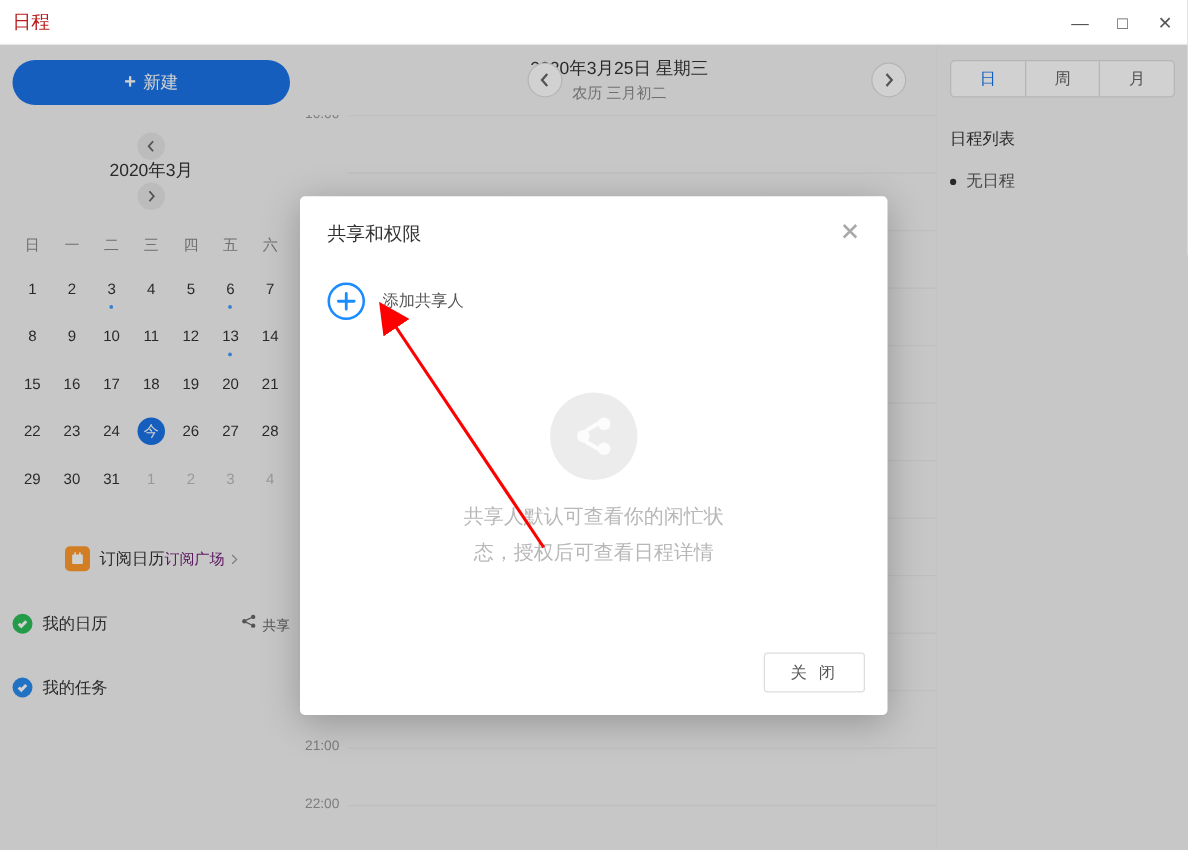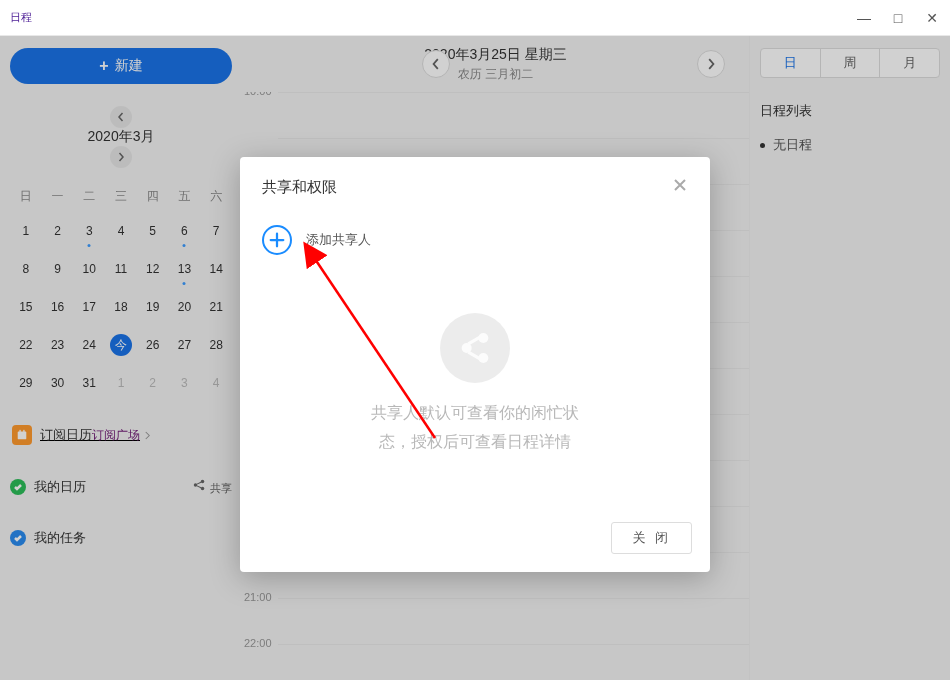--- a/index.html
+++ b/index.html
@@ -1,20 +1,20 @@
 <!DOCTYPE html>
 <html><head>
 <meta charset="utf-8">
 <style>
 * { margin: 0; padding: 0; box-sizing: border-box; font-family: "Microsoft YaHei", -apple-system, sans-serif; }
 body { width: 950px; height: 680px; background: #f3f3f3; position: relative; overflow: hidden; }
 
 
 .titlebar { height: 36px; background: #fff; display: flex; align-items: center; padding: 0 10px; border-bottom: 1px solid #e8e8e8; }
-.titlebar .title { font-size: 11px; color: #4c1d95; }
+.titlebar .title { font-size: 15px; color: #b91c1c; }
 .titlebar .win-ctrls { margin-left: auto; display: flex; gap: 18px; font-size: 14px; color: #555; }
 .titlebar .win-ctrls span { cursor: pointer; width: 16px; text-align: center; }
 
 
 .overlay { position: absolute; inset: 36px 0 0 0; background: rgba(0,0,0,0.18); z-index: 5; }
 
 
 .main { position: absolute; top: 36px; left: 0; right: 0; bottom: 0; display: flex; }
 
 
@@ -27,21 +27,21 @@
 .cal-nav svg { width: 10px; height: 10px; }
 .cal-month { font-size: 14px; color: #333; }
 
 .weekdays { display: grid; grid-template-columns: repeat(7, 1fr); margin-top: 20px; font-size: 12px; color: #888; text-align: center; }
 .days { display: grid; grid-template-columns: repeat(7, 1fr); row-gap: 14px; margin-top: 14px; font-size: 12px; color: #333; text-align: center; }
 .day { height: 24px; line-height: 24px; position: relative; cursor: pointer; }
 .day.dim { color: #bbb; }
 .day.today span { background: #1a73e8; color: #fff; border-radius: 50%; display: inline-block; width: 22px; height: 22px; line-height: 22px; }
 .day .dot { position: absolute; bottom: -4px; left: 50%; transform: translateX(-50%); width: 3px; height: 3px; border-radius: 50%; background: #3d9cff; }
 
-.subscribe-row { display: flex; align-items: center; justify-content: flex-start; margin-top: 24px; padding: 6px 2px; cursor: pointer; text-decoration: underline; }
+.subscribe-row { display: flex; align-items: center; justify-content: center; margin-top: 36px; padding: 6px 2px; cursor: pointer; }
 .subscribe-left { display: flex; align-items: center; gap: 8px; font-size: 13px; color: #333; }
 .sub-icon { width: 20px; height: 20px; background: #ff9a2e; border-radius: 4px; display: flex; align-items: center; justify-content: center; }
 .sub-icon svg { width: 12px; height: 12px; fill: #fff; }
 .subscribe-right { font-size: 12px; color: #701a75; display: flex; align-items: center; gap: 4px; }
 
 .section-label { font-size: 12px; color: #999; margin-top: 24px; margin-bottom: 10px; }
 .cal-item { display: flex; align-items: center; justify-content: space-between; padding: 6px 0; font-size: 13px; color: #333; cursor: pointer; margin-top: 21px; }
 .cal-item-left { display: flex; align-items: center; gap: 8px; }
 .check { width: 16px; height: 16px; border-radius: 50%; display: flex; align-items: center; justify-content: center; }
 .check.green { background: #2dbd5a; }

